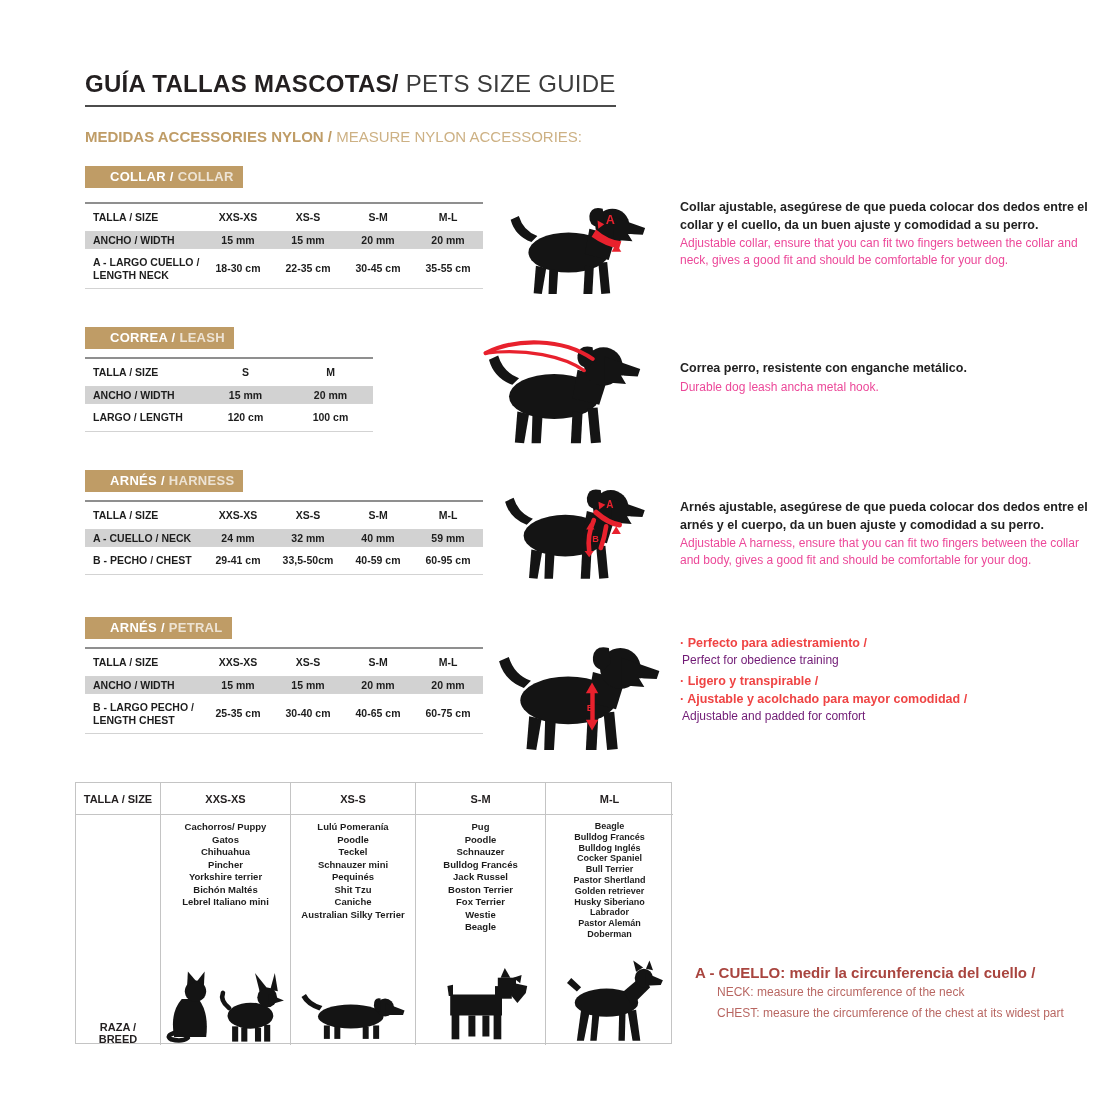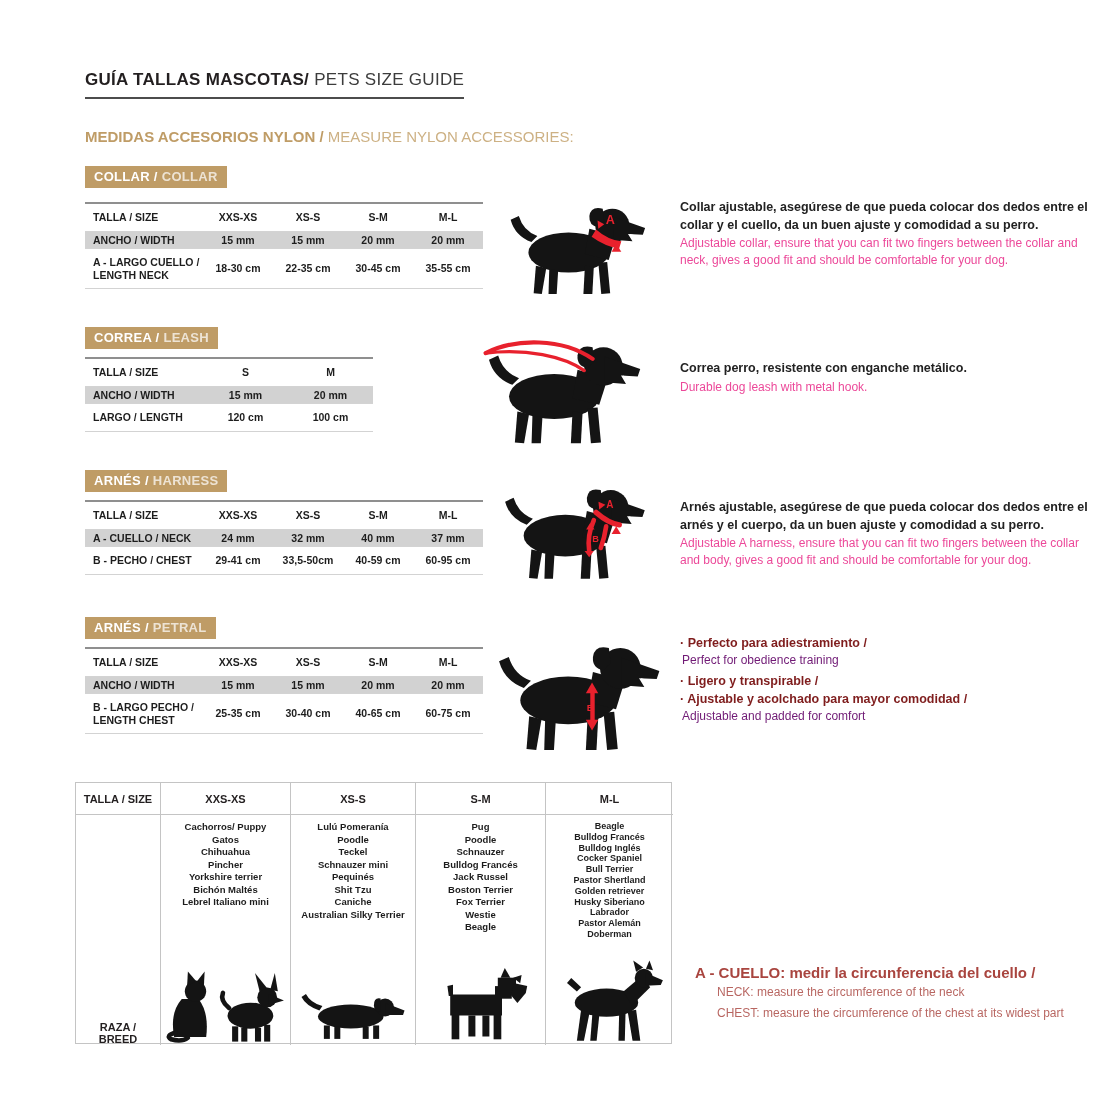--- a/index.html
+++ b/index.html
@@ -1,43 +1,43 @@
 <!DOCTYPE html>
 <html style="--gold: #bf9c66; --gold_light: #cdb184; --gray_row: #d2d2d2; --red: #e8212d; --dark_red: #a9453f;"><head>
 <meta charset="utf-8">
 <style>
   html,body{margin:0;padding:0;background:#fff;}
   .page{position:relative;width:1100px;height:1100px;background:#fff;overflow:hidden;
         font-family:"Liberation Sans",sans-serif;color:#231f20;}
 
   
-  .title{position:absolute;left:85px;top:70px;font-size:17px;font-weight:bold;
+  .title{position:absolute;left:85px;top:70px;font-size:24px;font-weight:bold;
          letter-spacing:.3px;padding-bottom:7px;border-bottom:2px solid #4c4c4c;}
   .title .en{font-weight:normal;color:#3c3c3c;}
   .subtitle{position:absolute;left:85px;top:128px;font-size:15px;font-weight:bold;color:var(--gold);}
   .subtitle .en{font-weight:normal;color:var(--gold_light);}
 
   .badge{position:absolute;left:85px;background:var(--gold);color:#fff;font-weight:bold;
-         font-size:13px;padding:3px 9px 4px 9px;letter-spacing:.3px;}
+         font-size:13px;padding:3px 9px 4px 25px;letter-spacing:.3px;}
   .badge .en{color:rgba(255,255,255,.72);}
 
   
   table.spec{position:absolute;border-collapse:collapse;border-top:2px solid #8f8f8f;
              border-bottom:1px solid #bdbdbd;background:#fff;}
   table.spec td{font-size:10.5px;font-weight:bold;color:#1d1d1d;text-align:center;
                 vertical-align:middle;border-bottom:1px solid #d3d3d3;padding:2px 2px;line-height:1.2;}
   table.spec td.lbl{text-align:left;padding-left:8px;}
   tr.h28{height:28px;} tr.h26{height:16px;} tr.h40{height:40px;}
   tr.shaded td{background:var(--gray_row);}
 
   
   .desc{position:absolute;left:680px;width:420px;}
   .desc .es{font-size:12.5px;font-weight:bold;line-height:1.4;color:#222;}
   .desc .en{font-size:12px;line-height:1.38;color:#ec4899;margin-top:1px;}
-  .bullets .b-es{font-size:12.5px;font-weight:bold;line-height:1.45;color:#7f1d1d;}
+  .bullets .b-es{font-size:12.5px;font-weight:bold;line-height:1.45;color:#ef4444;}
   .bullets .b-es::before{content:"· ";}
   .bullets .b-en{font-size:12px;color:#701a75;margin-left:2px;line-height:1.4;margin-bottom:3px;}
 
   
   .dog{position:absolute;}
 
   
   .breeds-table{position:absolute;left:75px;top:782px;width:597px;height:262px;
      display:grid;grid-template-columns:85px 130px 125px 130px 127px;grid-template-rows:32px 230px;
      border:1px solid #c4c4c4;box-sizing:border-box;}
@@ -80,21 +80,21 @@
         </g>
         <polygon points="172,51 184,54 175,58" fill="#fff"></polygon>
       </symbol>
     </defs>
   </svg>
 
   <div class="title">
     <span>GUÍA TALLAS MASCOTAS/</span><span class="en"> PETS SIZE GUIDE</span>
   </div>
   <div class="subtitle">
-    <span>MEDIDAS ACCESORIOS NYLON / </span><span class="en">MEASURE NYLON ACCESSORIES:</span>
+    <span>MEDIDAS ACCESSORIES NYLON / </span><span class="en">MEASURE NYLON ACCESSORIES:</span>
   </div>
 
   <div class="badge" style="top:166px">
     <span>COLLAR / </span><span class="en">COLLAR</span>
   </div>
 
   <table class="spec" style="left:85px;top:202px">
     <colgroup>
         <col style="width:118px">
         <col style="width:70px">
@@ -170,21 +170,21 @@
     </table>
 
   <svg class="dog" style="left:460px;top:333px" width="205" height="117" viewBox="0 0 200 140" xmlns:xlink="http://www.w3.org/1999/xlink">
     <use href="#dog-base" xlink:href="#dog-base"></use>
     <path d="M136,31 C100,6 44,6 8,24" stroke="#e8212d" stroke-width="5" fill="none" stroke-linecap="round"></path>
     <path d="M8,24 C56,18 102,28 126,45" stroke="#e8212d" stroke-width="4" fill="none" stroke-linecap="round"></path>
   </svg>
 
   <div class="desc" style="top:360px">
     <div class="es">Correa perro, resistente con enganche metálico.</div>
-    <div class="en">Durable dog leash with metal hook.</div>
+    <div class="en">Durable dog leash ancha metal hook.</div>
   </div>
 
   <div class="badge" style="top:470px">
     <span>ARNÉS / </span><span class="en">HARNESS</span>
   </div>
 
   <table class="spec" style="left:85px;top:500px">
     <colgroup>
         <col style="width:118px">
         <col style="width:70px">
@@ -198,21 +198,21 @@
       <td>XXS-XS</td>
       <td>XS-S</td>
       <td>S-M</td>
       <td>M-L</td>
     </tr>
     <tr class="h26 shaded">
       <td class="lbl">A - CUELLO / NECK</td>
       <td>24 mm</td>
       <td>32 mm</td>
       <td>40 mm</td>
-      <td>37 mm</td>
+      <td>59 mm</td>
     </tr>
     <tr class="h28">
       <td class="lbl">B - PECHO / CHEST</td>
       <td>29-41 cm</td>
       <td>33,5-50cm</td>
       <td>40-59 cm</td>
       <td>60-95 cm</td>
     </tr>
   </tbody>
     </table>

